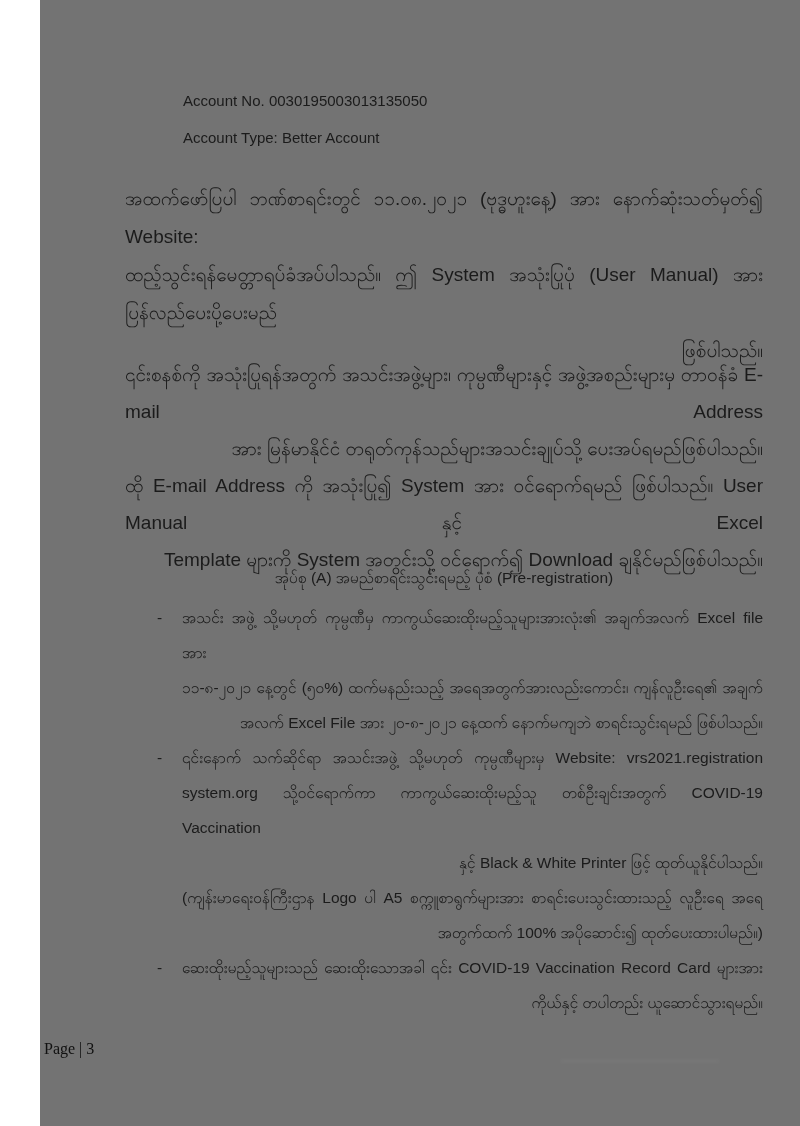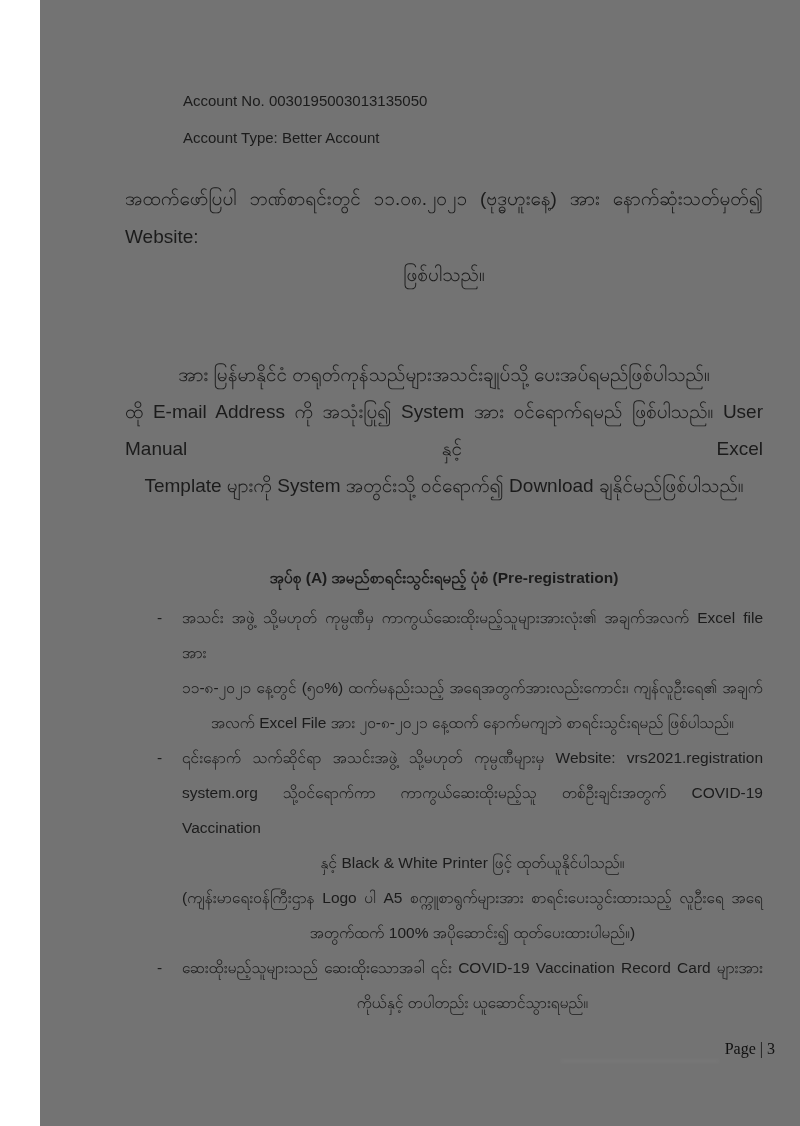--- a/index.html
+++ b/index.html
@@ -24,30 +24,30 @@
 
   .para {
     position: absolute;
     left: 85px;
     width: 638px;
     font-size: 19px;
   }
   #para-1 { top: 180px; line-height: 38px; }
   #para-2 { top: 356px; line-height: 37px; }
 
-  .tline { text-align: center; }
+  .tline { text-align: right; }
   .tline.just { text-align: justify; text-align-last: justify; }
 
   .section-heading {
     position: absolute;
     left: 85px;
     top: 563px;
     width: 638px;
     text-align: center;
-    font-weight: bold;
+    font-weight: normal;
     font-size: 15.5px;
     line-height: 30px;
   }
 
   .bullet-list {
     position: absolute;
     left: 85px;
     top: 600px;
     width: 638px;
     font-size: 15.5px;
@@ -56,24 +56,24 @@
   .bullet { display: flex; }
   .bullet .marker {
     flex: 0 0 57px;
     padding-left: 32px;
     box-sizing: border-box;
   }
   .bullet .bbody { flex: 1; min-width: 0; }
 
   .footer {
     position: absolute;
-    left: 12px;
+    left: 4px;
     top: 1040px;
     width: 723px;
-    text-align: right;
+    text-align: left;
     font-family: "Liberation Serif", "DejaVu Serif", serif;
     font-size: 16px;
     color: #111111;
   }
 
   .edge-line {
     position: absolute;
     top: 0;
     bottom: 0;
     right: 2px;
@@ -98,24 +98,26 @@
 
 <div class="page">
 
   <div class="account-block">
     <div class="acct-line">Account No. 0030195003013135050</div>
     <div class="acct-line">Account Type: Better Account</div>
   </div>
 
   <div class="para" id="para-1">
       <div class="tline just">အထက်ဖော်ပြပါ ဘဏ်စာရင်းတွင် ၁၁.၀၈.၂၀၂၁ (ဗုဒ္ဓဟူးနေ့) အား နောက်ဆုံးသတ်မှတ်၍ Website:</div>
+      <div class="tline just">ထည့်သွင်းရန်မေတ္တာရပ်ခံအပ်ပါသည်။ ဤ System အသုံးပြုပုံ (User Manual) အား ပြန်လည်ပေးပို့ပေးမည်</div>
       <div class="tline">ဖြစ်ပါသည်။</div>
     </div>
 
   <div class="para" id="para-2">
+      <div class="tline just">၎င်းစနစ်ကို အသုံးပြုရန်အတွက် အသင်းအဖွဲ့များ၊ ကုမ္ပဏီများနှင့် အဖွဲ့အစည်းများမှ တာဝန်ခံ E-mail Address</div>
       <div class="tline">အား မြန်မာနိုင်ငံ တရုတ်ကုန်သည်များအသင်းချုပ်သို့ ပေးအပ်ရမည်ဖြစ်ပါသည်။</div>
       <div class="tline just">ထို E-mail Address ကို အသုံးပြု၍ System အား ဝင်ရောက်ရမည် ဖြစ်ပါသည်။ User Manual နှင့် Excel</div>
       <div class="tline">Template များကို  System အတွင်းသို့ ဝင်ရောက်၍ Download ချနိုင်မည်ဖြစ်ပါသည်။</div>
     </div>
 
   <div class="section-heading">အုပ်စု (A) အမည်စာရင်းသွင်းရမည့် ပုံစံ (Pre-registration)</div>
 
   <div class="bullet-list">
       <div class="bullet">
         <span class="marker">-</span>

